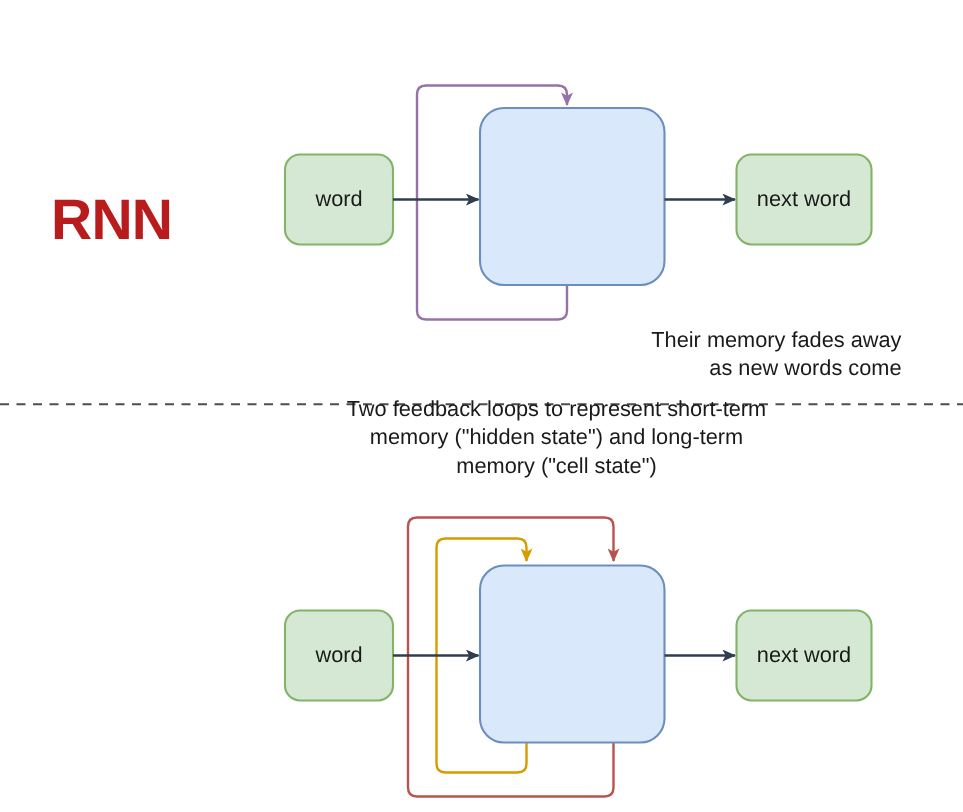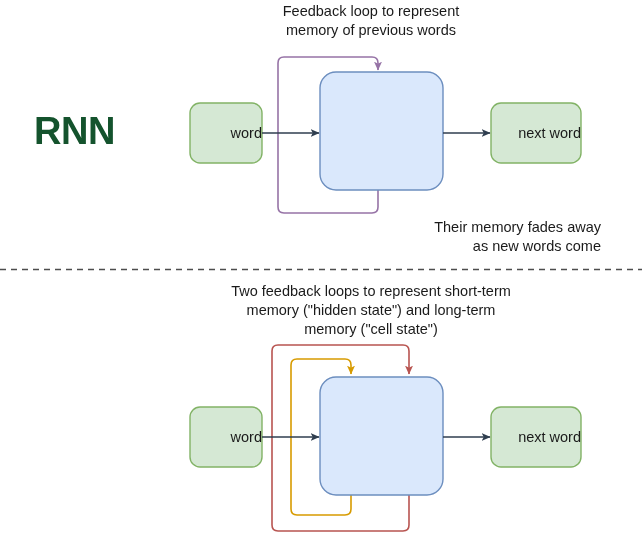--- a/index.html
+++ b/index.html
@@ -21,44 +21,45 @@
     position: absolute;
     top: 0;
     left: 0;
     width: 642px;
     height: 541px;
   }
   .section-label {
     position: absolute;
     font-weight: bold;
     font-size: 38px;
-    color: #14532d;
+    color: #b91c1c;
     letter-spacing: -0.5px;
     white-space: nowrap;
+    margin-top: 16px;
   }
   #rnn-label { left: 34px; top: 110px; }
   #lstm-label { left: 32px; top: 414px; }
 
   .caption {
     position: absolute;
     font-size: 14.5px;
     color: #1a1a1a;
     text-align: center;
     line-height: 19px;
     white-space: pre-line;
   }
   #rnn-top-caption   { left: 141px; top: 2px;   width: 460px; }
   #rnn-bottom-caption{ left: 141px; top: 218px; width: 460px; text-align: right; }
-  #lstm-top-caption  { left: 111px; top: 282px; width: 520px; }
+  #lstm-top-caption  { left: 111px; top: 264px; width: 520px; }
 
   .node-text {
     position: absolute;
     font-size: 14.5px;
     color: #1a1a1a;
-    text-align: right;
+    text-align: center;
     white-space: nowrap;
   }
   #rnn-word-text      { left: 190px; top: 125px; width: 72px; }
   #rnn-nextword-text  { left: 491px; top: 125px; width: 90px; }
   #lstm-word-text     { left: 190px; top: 429px; width: 72px; }
   #lstm-nextword-text { left: 491px; top: 429px; width: 90px; }
 </style>
 </head>
 <body>
 
@@ -110,22 +111,20 @@
       <rect x="491" y="407" width="90" height="60" rx="10" ry="10" fill="#d5e8d4" stroke="#82b366" stroke-width="1.4"></rect>
 
       <line x1="262" y1="437" x2="319" y2="437" stroke="#2f3e4f" stroke-width="1.6" marker-end="url(#arrow-dark)"></line>
 
       <line x1="443" y1="437" x2="490" y2="437" stroke="#2f3e4f" stroke-width="1.6" marker-end="url(#arrow-dark)"></line>
     </g>
   </svg>
 
   <div class="section-label" id="rnn-label">RNN</div>
 
-  <div class="caption" id="rnn-top-caption">Feedback loop to represent
-memory of previous words</div>
 
   <div class="caption" id="rnn-bottom-caption">Their memory fades away
 as new words come</div>
 
   <div class="node-text" id="rnn-word-text">word</div>
 
   <div class="node-text" id="rnn-nextword-text">next word</div>
 
 
   <div class="caption" id="lstm-top-caption">Two feedback loops to represent short-term

